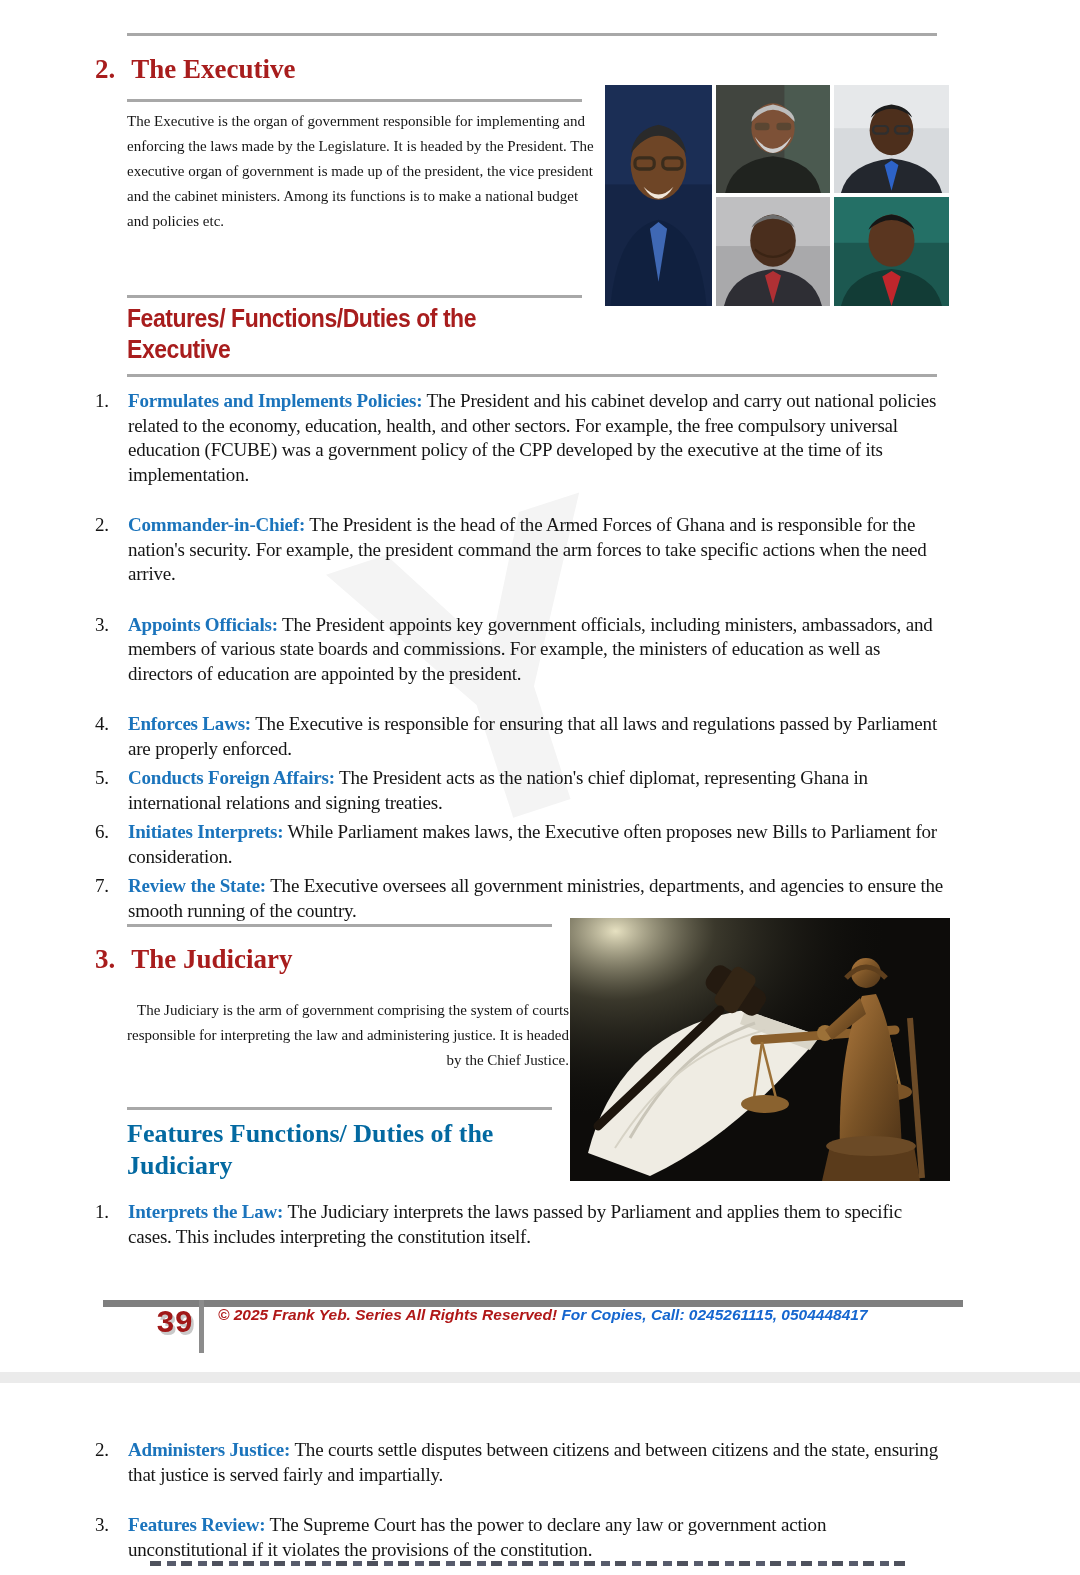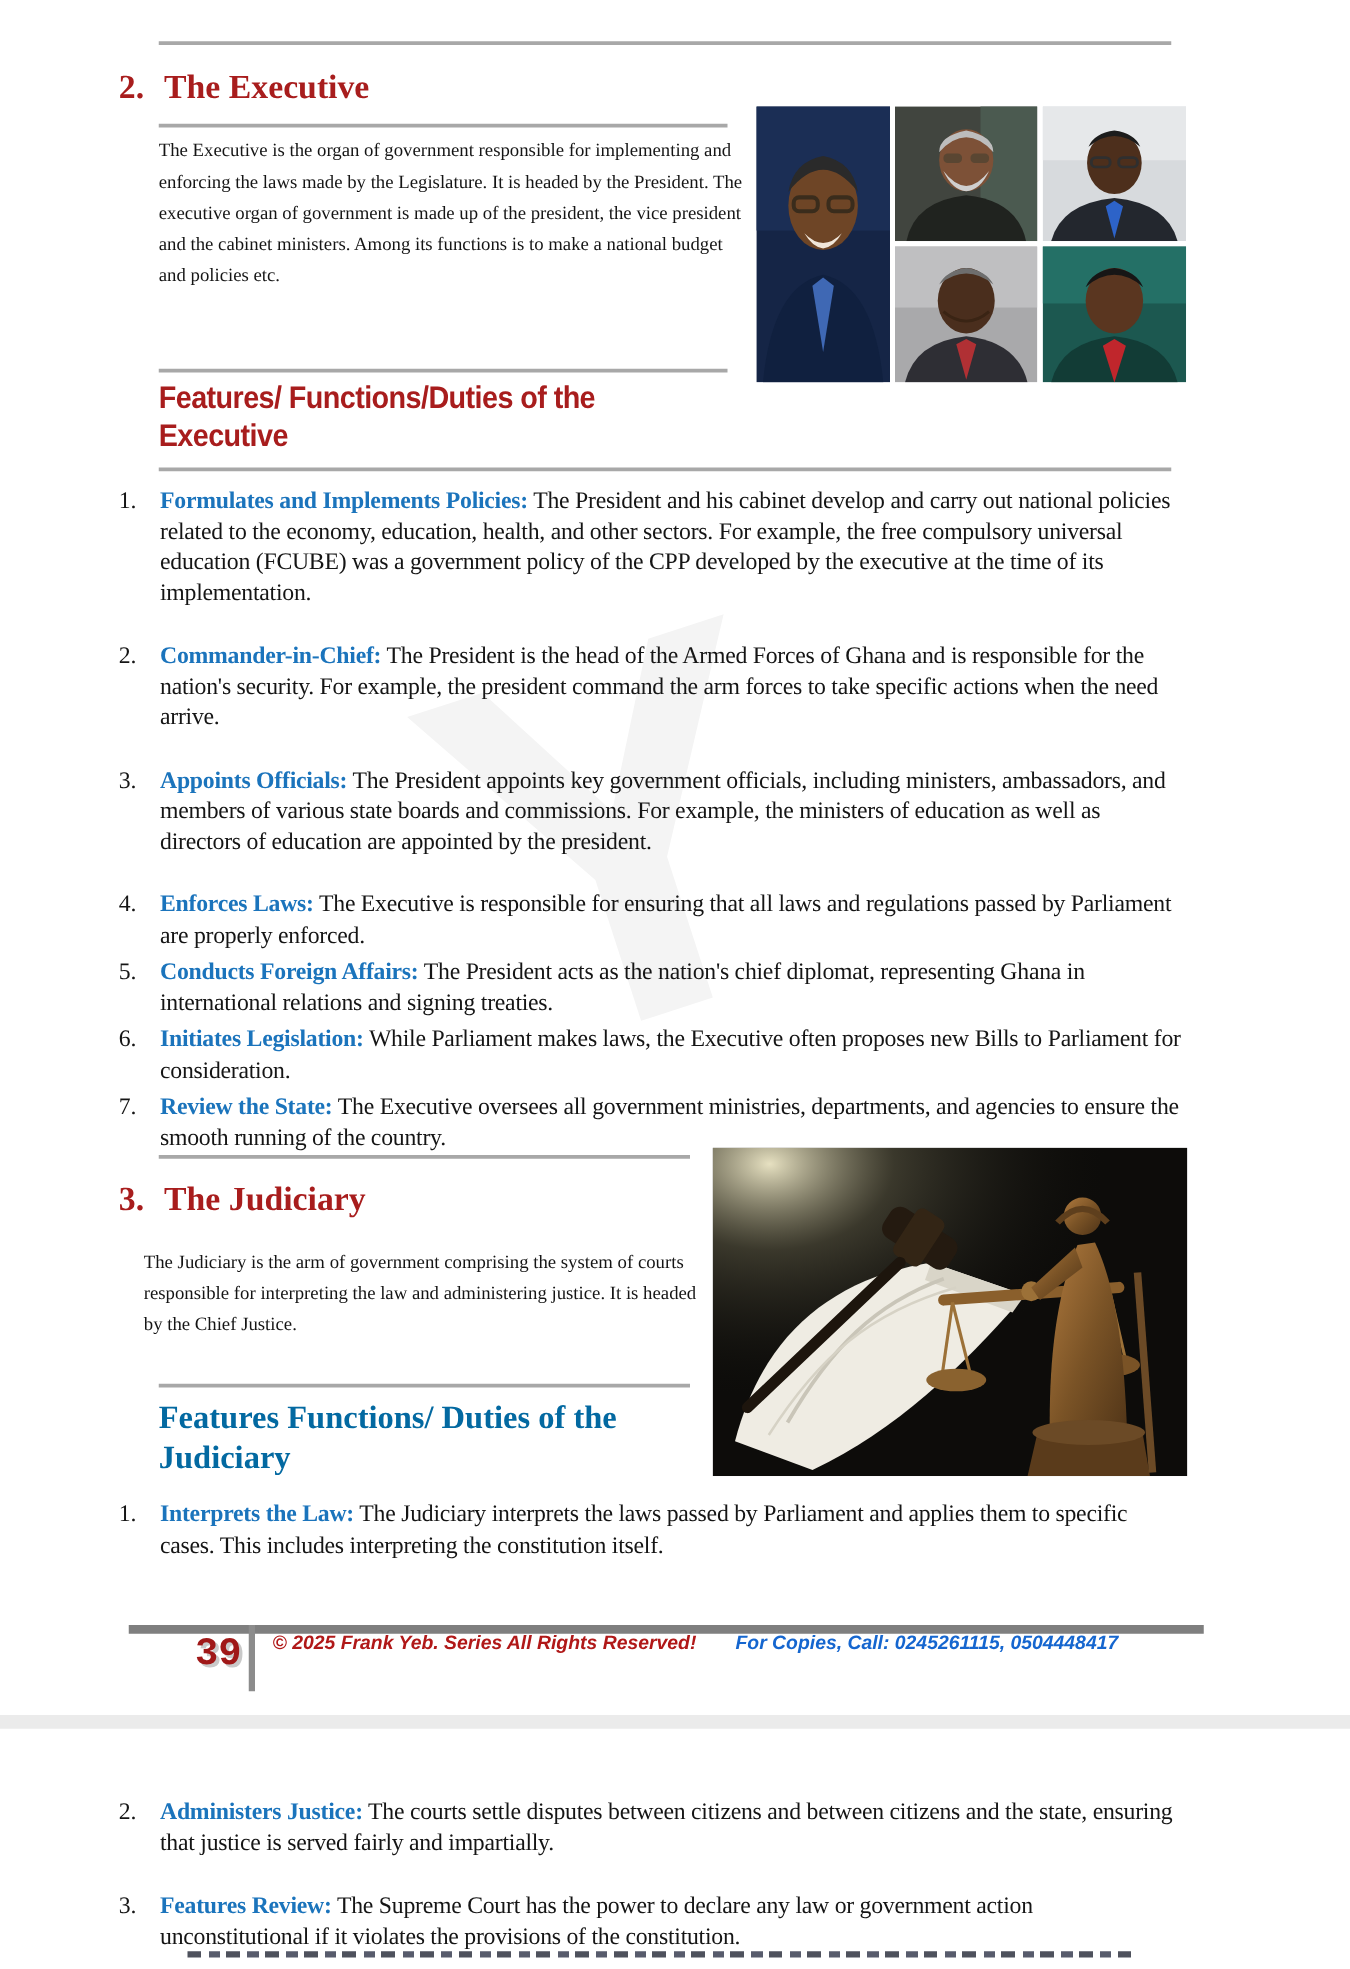--- a/index.html
+++ b/index.html
@@ -45,21 +45,21 @@
   
   .fbar{position:absolute;left:103px;top:1300px;width:860px;height:7px;background:#7f7f7f;}
   .fpage{position:absolute;left:156px;top:1306px;color:#a01818;
          font-family:Liberation Mono, monospace;font-weight:bold;
          font-size:31px;text-shadow:2.5px 2.5px 0 #c9c9c9;}
   .fvline{position:absolute;left:199px;top:1300px;width:5px;height:53px;background:#8c8c8c;}
   .fcopy{position:absolute;left:218px;top:1305px;width:740px;
          font-family:"Liberation Sans","DejaVu Sans",sans-serif;font-weight:bold;
          font-style:italic;font-size:15.5px;line-height:20px;}
   .fcopy .red{color:#b01818;}
-  .fcopy .blue{color:#1566cf;margin-left:27px;}
+  .fcopy .blue{color:#1566cf;}
   
   .break-band{position:absolute;left:0;top:1372px;width:1080px;height:11px;background:#ebebeb;}
   
   .sliver{position:absolute;left:150px;top:1561px;width:760px;height:5px;
           background:repeating-linear-gradient(90deg,#2f3340 0 11px,transparent 11px 17px,#3a3f52 17px 26px,transparent 26px 31px);
           opacity:.85;}
 </style>
 </head>
 <body>
 
@@ -166,37 +166,37 @@
       <span class="itext"><b class="lead">Enforces Laws:</b> <span>The Executive is responsible for ensuring that all laws and regulations passed by Parliament are properly enforced.</span></span>
     </div>
     <div class="gap-sm"></div>
     <div class="item">
       <span class="inum">5.</span>
       <span class="itext"><b class="lead">Conducts Foreign Affairs:</b> <span>The President acts as the nation's chief diplomat, representing Ghana in international relations and signing treaties.</span></span>
     </div>
     <div class="gap-sm"></div>
     <div class="item">
       <span class="inum">6.</span>
-      <span class="itext"><b class="lead">Initiates Legislation:</b> <span>While Parliament makes laws, the Executive often proposes new Bills to Parliament for consideration.</span></span>
+      <span class="itext"><b class="lead">Initiates Interprets:</b> <span>While Parliament makes laws, the Executive often proposes new Bills to Parliament for consideration.</span></span>
     </div>
     <div class="gap-sm"></div>
     <div class="item">
       <span class="inum">7.</span>
       <span class="itext"><b class="lead">Review the State:</b> <span>The Executive oversees all government ministries, departments, and agencies to ensure the smooth running of the country.</span></span>
     </div>
   </div>
 
   <div class="rule" style="left:127px;top:924px;width:425px;"></div>
 
   <div class="abs h-red" style="left:95px;top:944px;">
     <span>3.</span>
     <span>The Judiciary</span>
   </div>
 
-  <div class="abs intro" style="left:115px;top:998px;width:442px;">The Judiciary is the arm of government comprising the system of courts responsible for interpreting the law and administering justice. It is headed by the Chief Justice.</div>
+  <div class="abs intro" style="left:127px;top:998px;width:442px;text-align:right;">The Judiciary is the arm of government comprising the system of courts responsible for interpreting the law and administering justice. It is headed by the Chief Justice.</div>
 
   <div class="jphoto">
     <svg viewBox="0 0 380 263" preserveAspectRatio="none">
       <defs>
         <radialGradient id="glow" cx="0.12" cy="0.05" r="0.75">
           <stop offset="0" stop-color="#f2eccb" stop-opacity="0.95"></stop>
           <stop offset="0.35" stop-color="#8f8a6a" stop-opacity="0.35"></stop>
           <stop offset="1" stop-color="#000000" stop-opacity="0"></stop>
         </radialGradient>
         <linearGradient id="bronze" x1="0" y1="0" x2="1" y2="1">

